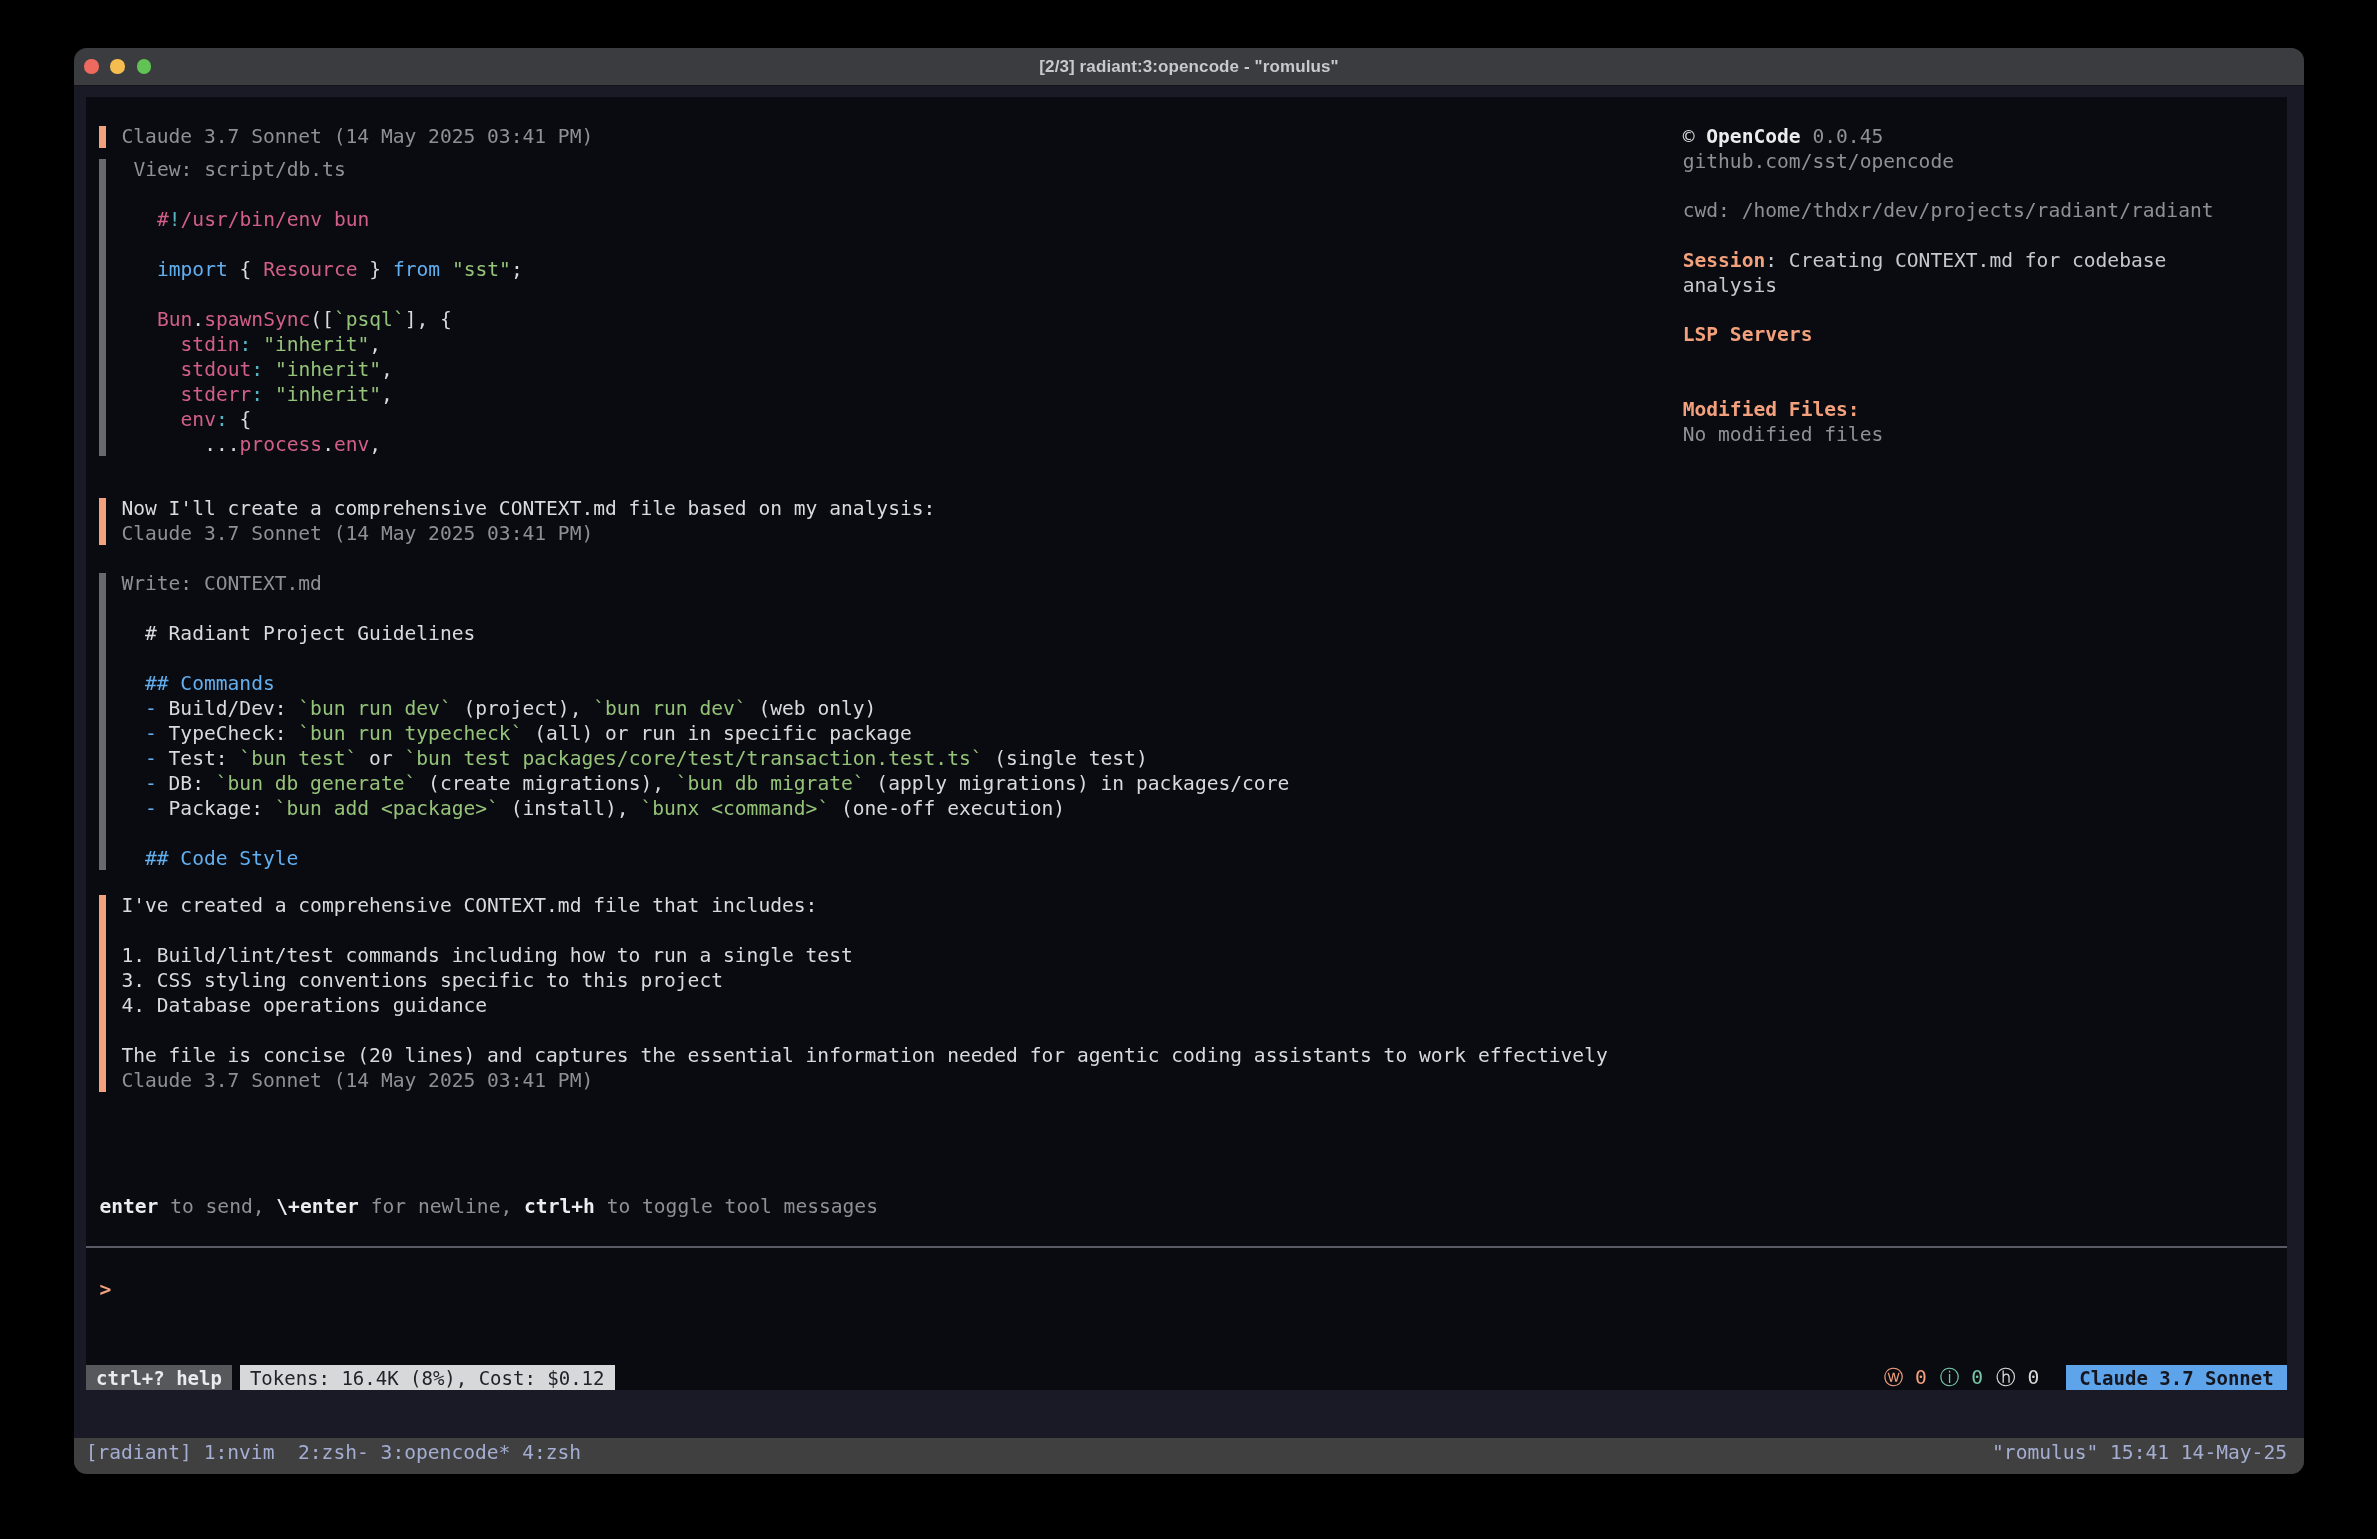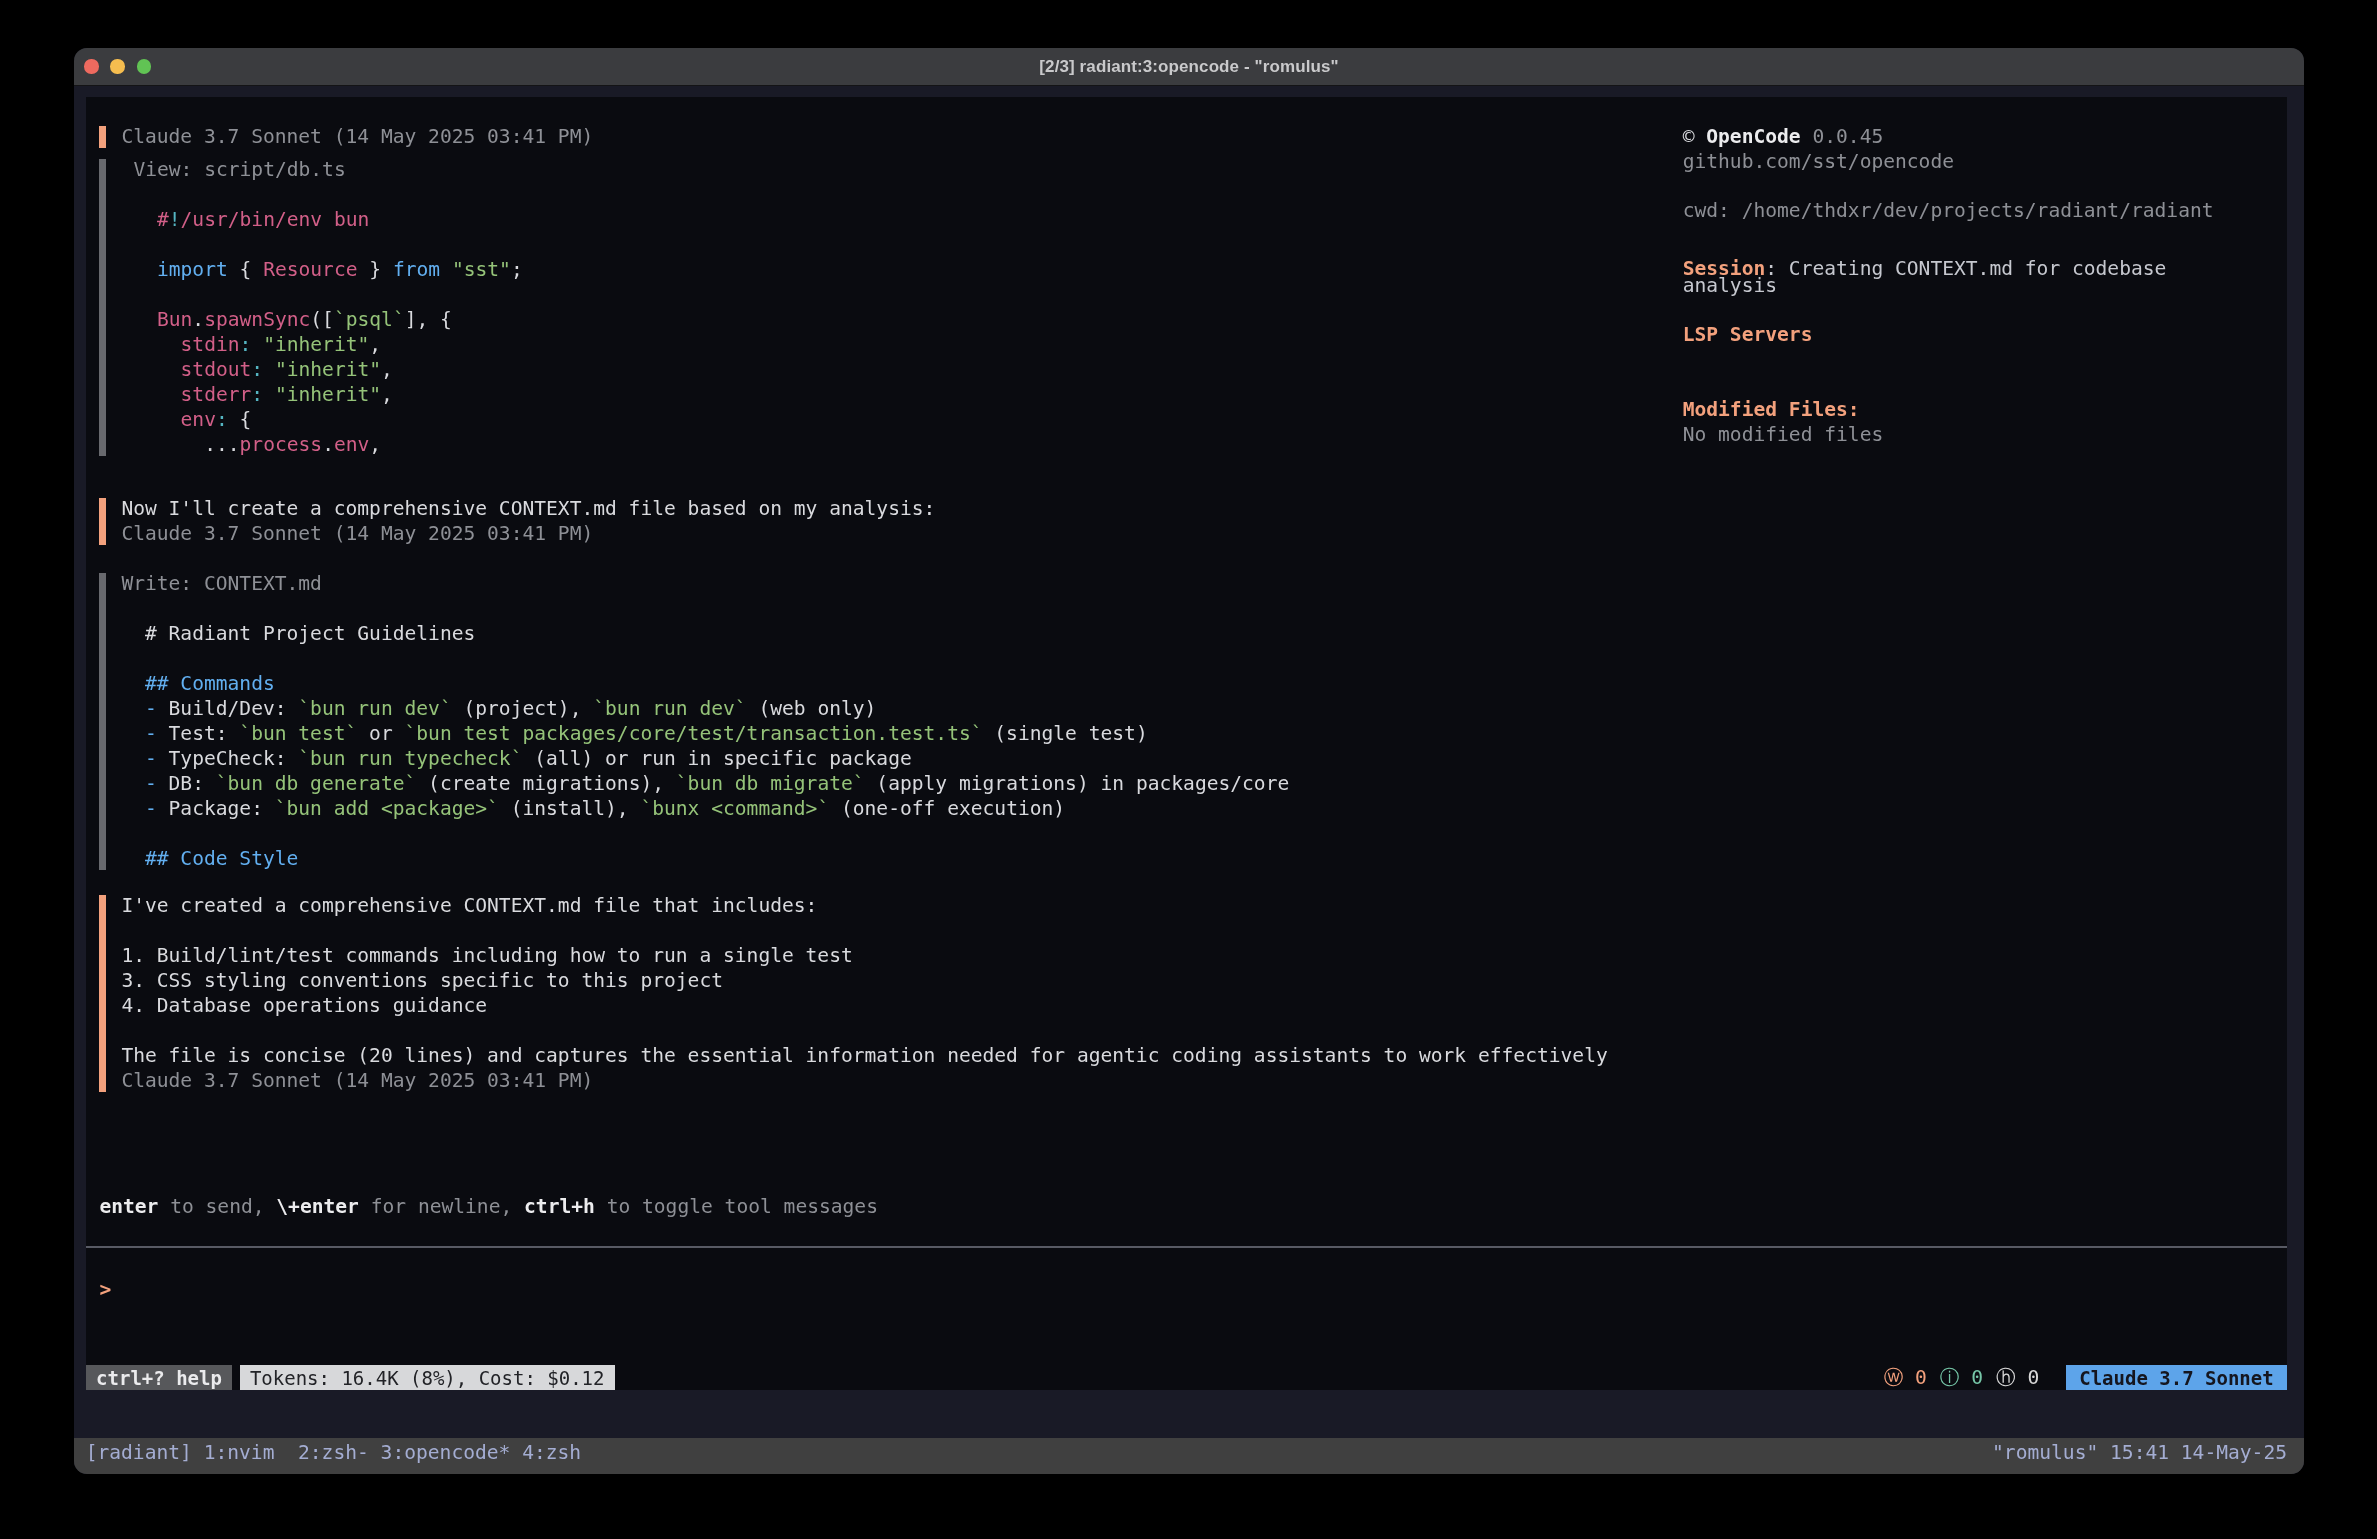--- a/index.html
+++ b/index.html
@@ -128,22 +128,22 @@
           </div>
           <div class="block accent-gray" style="top: 474px;">
             <div class="bar"></div>
             <div class="lines">
               <div class="line"><span class="sg-gray">Write: CONTEXT.md</span></div>
               <div class="line"></div>
               <div class="line"><span class="sg-white">  # Radiant Project Guidelines</span></div>
               <div class="line"></div>
               <div class="line"><span class="sg-blue">  ## Commands</span></div>
               <div class="line"><span class="sg-blue">  - </span><span class="sg-white">Build/Dev: </span><span class="sg-green">`bun run dev`</span><span class="sg-white"> (project), </span><span class="sg-green">`bun run dev`</span><span class="sg-white"> (web only)</span></div>
+              <div class="line"><span class="sg-blue">  - </span><span class="sg-white">TypeCheck: </span><span class="sg-green">`bun run typecheck`</span><span class="sg-white"> (all) or run in specific package</span></div>
               <div class="line"><span class="sg-blue">  - </span><span class="sg-white">Test: </span><span class="sg-green">`bun test`</span><span class="sg-white"> or </span><span class="sg-green">`bun test packages/core/test/transaction.test.ts`</span><span class="sg-white"> (single test)</span></div>
-              <div class="line"><span class="sg-blue">  - </span><span class="sg-white">TypeCheck: </span><span class="sg-green">`bun run typecheck`</span><span class="sg-white"> (all) or run in specific package</span></div>
               <div class="line"><span class="sg-blue">  - </span><span class="sg-white">DB: </span><span class="sg-green">`bun db generate`</span><span class="sg-white"> (create migrations), </span><span class="sg-green">`bun db migrate`</span><span class="sg-white"> (apply migrations) in packages/core</span></div>
               <div class="line"><span class="sg-blue">  - </span><span class="sg-white">Package: </span><span class="sg-green">`bun add &lt;package&gt;`</span><span class="sg-white"> (install), </span><span class="sg-green">`bunx &lt;command&gt;`</span><span class="sg-white"> (one-off execution)</span></div>
               <div class="line"></div>
               <div class="line"><span class="sg-blue">  ## Code Style</span></div>
             </div>
           </div>
           <div class="block accent-orange" style="top: 796px;">
             <div class="bar"></div>
             <div class="lines">
               <div class="line"><span class="sg-white">I've created a comprehensive CONTEXT.md file that includes:</span></div>
@@ -154,21 +154,21 @@
               <div class="line"></div>
               <div class="line"><span class="sg-white">The file is concise (20 lines) and captures the essential information needed for agentic coding assistants to work effectively</span></div>
               <div class="line"><span class="sg-gray">Claude 3.7 Sonnet (14 May 2025 03:41 PM)</span></div>
             </div>
           </div>
         </div>
       <div id="sidebar">
           <div class="line" style="position: absolute; top: 0px;"><span class="sg-white">© </span><span class="sg-wbold">OpenCode</span><span class="sg-gray"> 0.0.45</span></div>
           <div class="line" style="position: absolute; top: 25px;"><span class="sg-gray">github.com/sst/opencode</span></div>
           <div class="line" style="position: absolute; top: 74px;"><span class="sg-gray">cwd: /home/thdxr/dev/projects/radiant/radiant</span></div>
-          <div class="line" style="position: absolute; top: 132px;"><span class="sg-obold">Session</span><span class="sg-light">: Creating CONTEXT.md for codebase</span></div>
+          <div class="line" style="position: absolute; top: 124px;"><span class="sg-obold">Session</span><span class="sg-light">: Creating CONTEXT.md for codebase</span></div>
           <div class="line" style="position: absolute; top: 149px;"><span class="sg-light">analysis</span></div>
           <div class="line" style="position: absolute; top: 198px;"><span class="sg-obold">LSP Servers</span></div>
           <div class="line" style="position: absolute; top: 273px;"><span class="sg-obold">Modified Files:</span></div>
           <div class="line" style="position: absolute; top: 298px;"><span class="sg-gray">No modified files</span></div>
         </div>
 
       <div id="hint" class="line hint"><span class="sg-wbold">enter</span><span class="sg-gray"> to send, </span><span class="sg-wbold">\+enter</span><span class="sg-gray"> for newline, </span><span class="sg-wbold">ctrl+h</span><span class="sg-gray"> to toggle tool messages</span></div>
       <div class="separator"></div>
       <div class="promptline">
         <span class="caret">&gt;</span>

